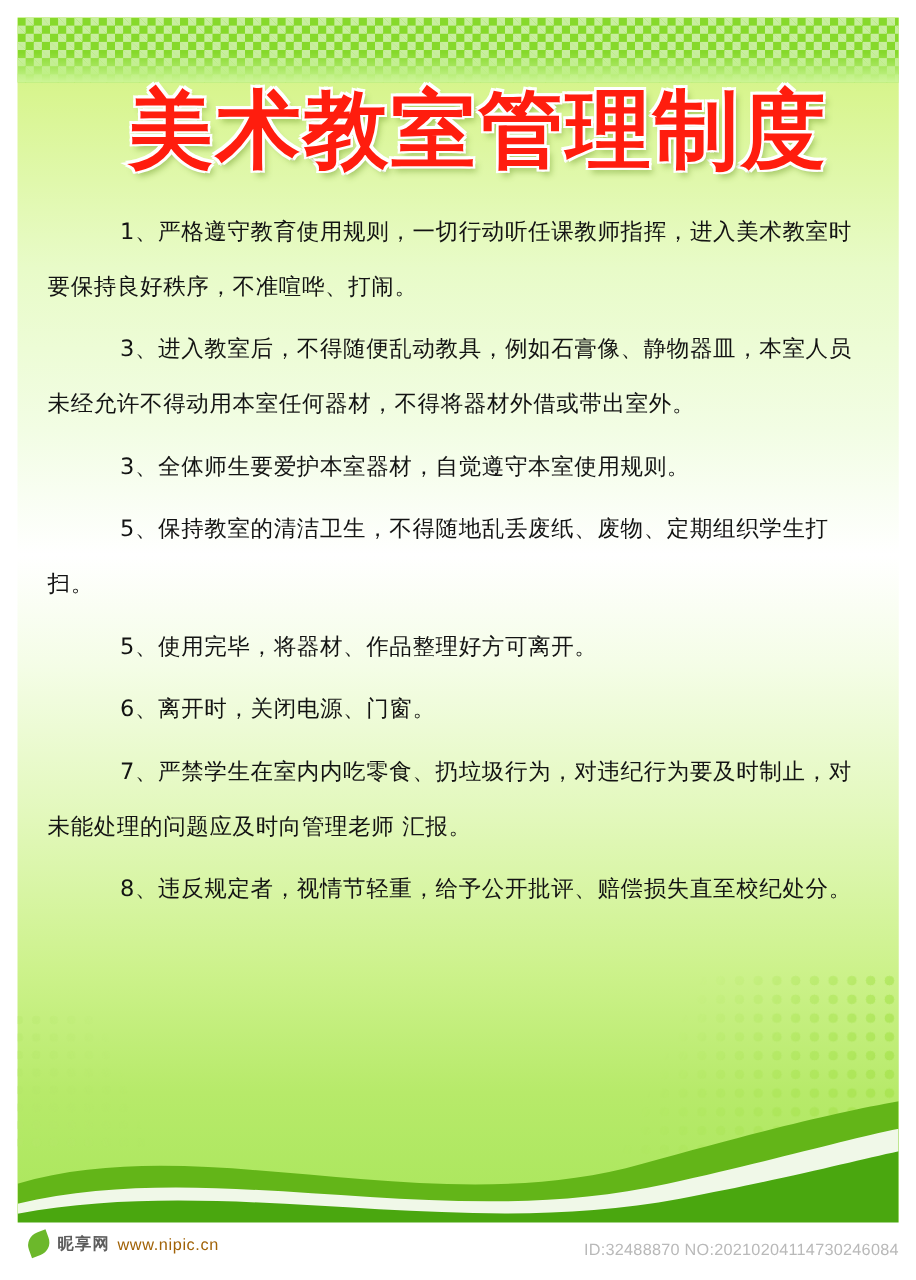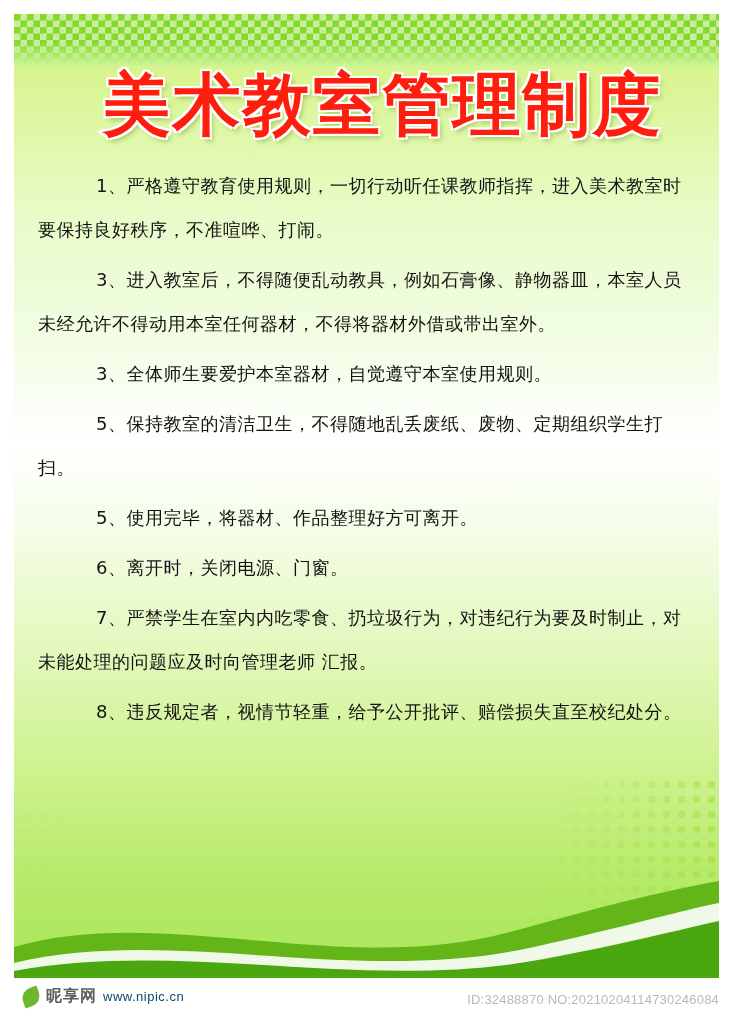--- a/index.html
+++ b/index.html
@@ -158,29 +158,29 @@
   .wm {
     position: absolute;
     left: 22px;
     top: 8px;
     display: flex;
     align-items: center;
     gap: 6px;
   }
   .wm-logo {
     font-family: "DejaVu Sans", "Liberation Sans", sans-serif;
-    font-size: 16px;
+    font-size: 13px;
     font-weight: bold;
     color: #5d5d5d;
     letter-spacing: 1px;
   }
   .wm-url {
     font-family: "Liberation Sans", sans-serif;
     font-size: 13px;
-    color: #0c4a6e;
+    color: #a16207;
     letter-spacing: .5px;
   }
   .wm-leaf {
     width: 18px; height: 18px;
     background: #6cb82b;
     border-radius: 60% 0 60% 0;
     transform: rotate(-20deg);
     display: inline-block;
   }
   .idcode {

